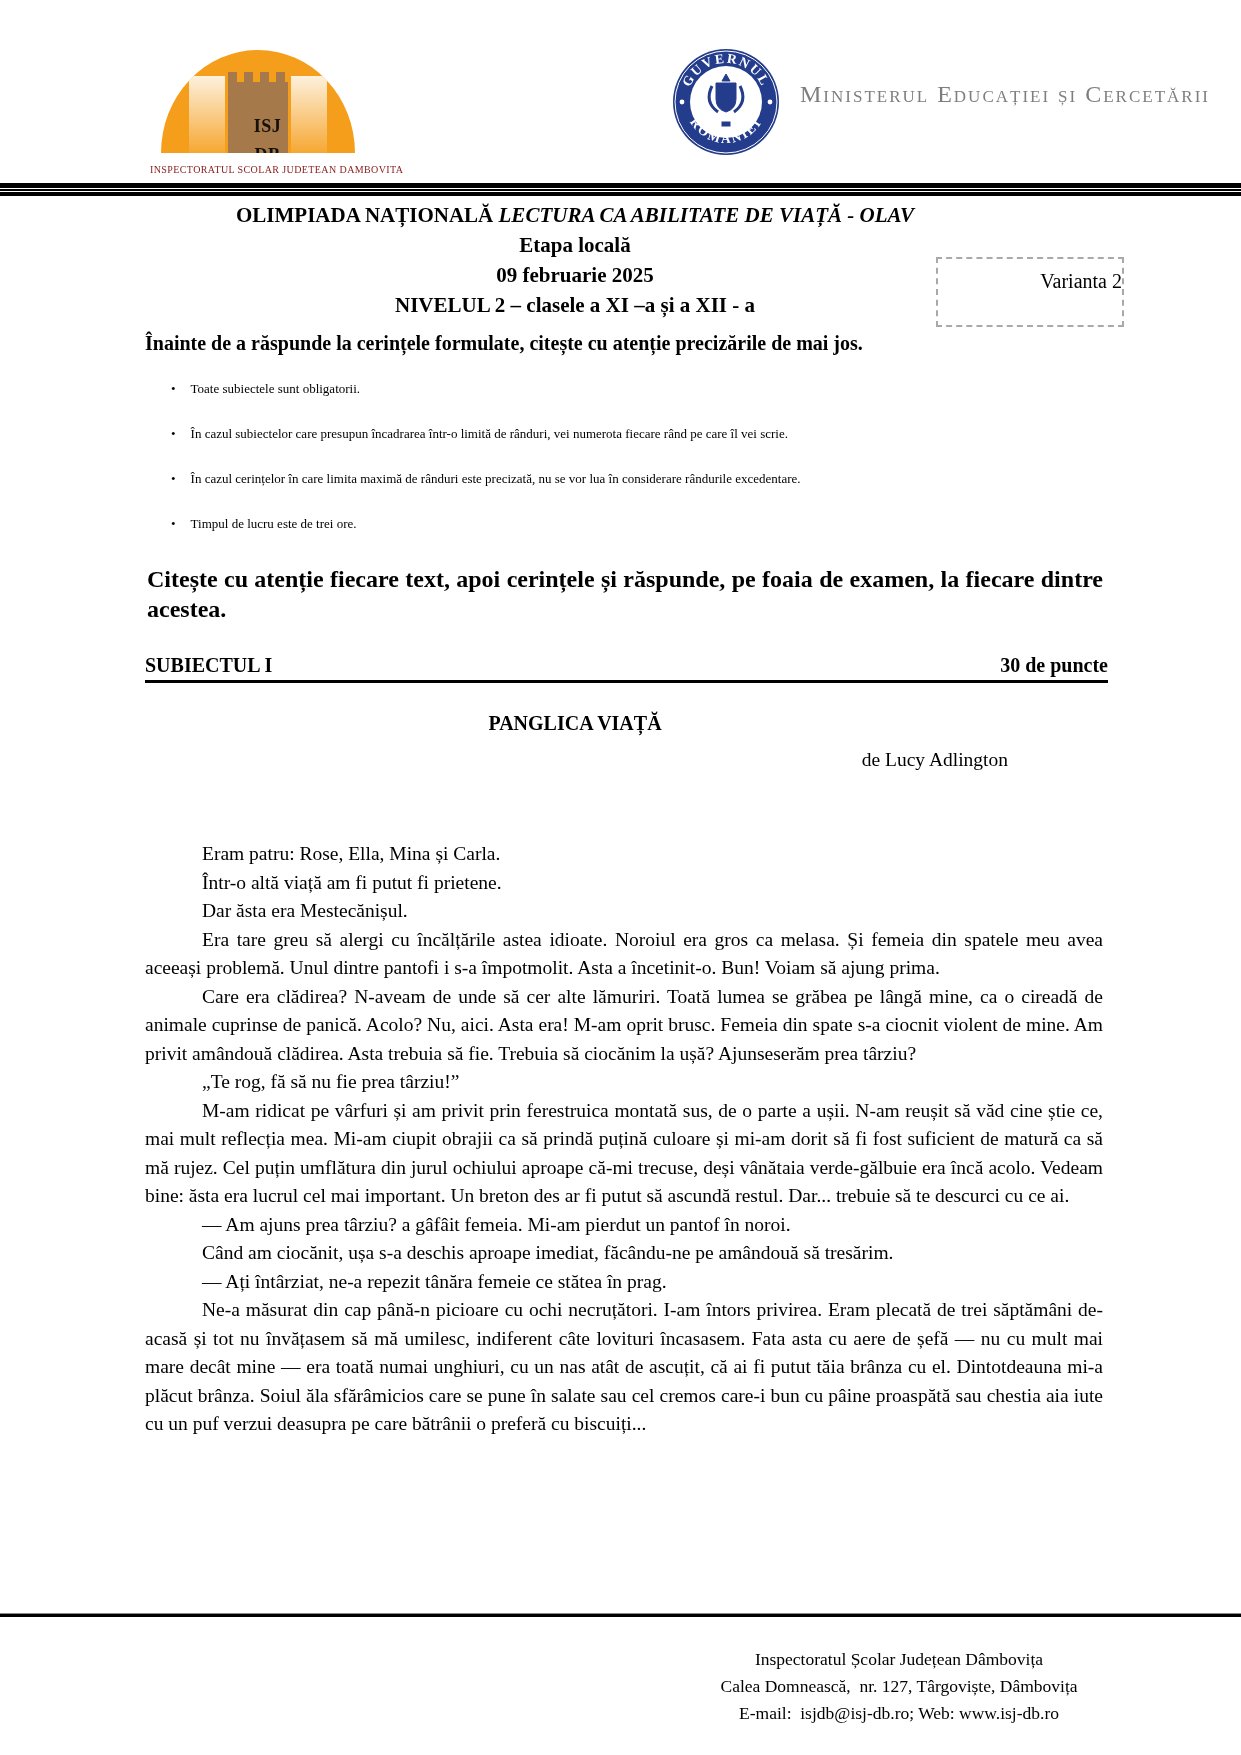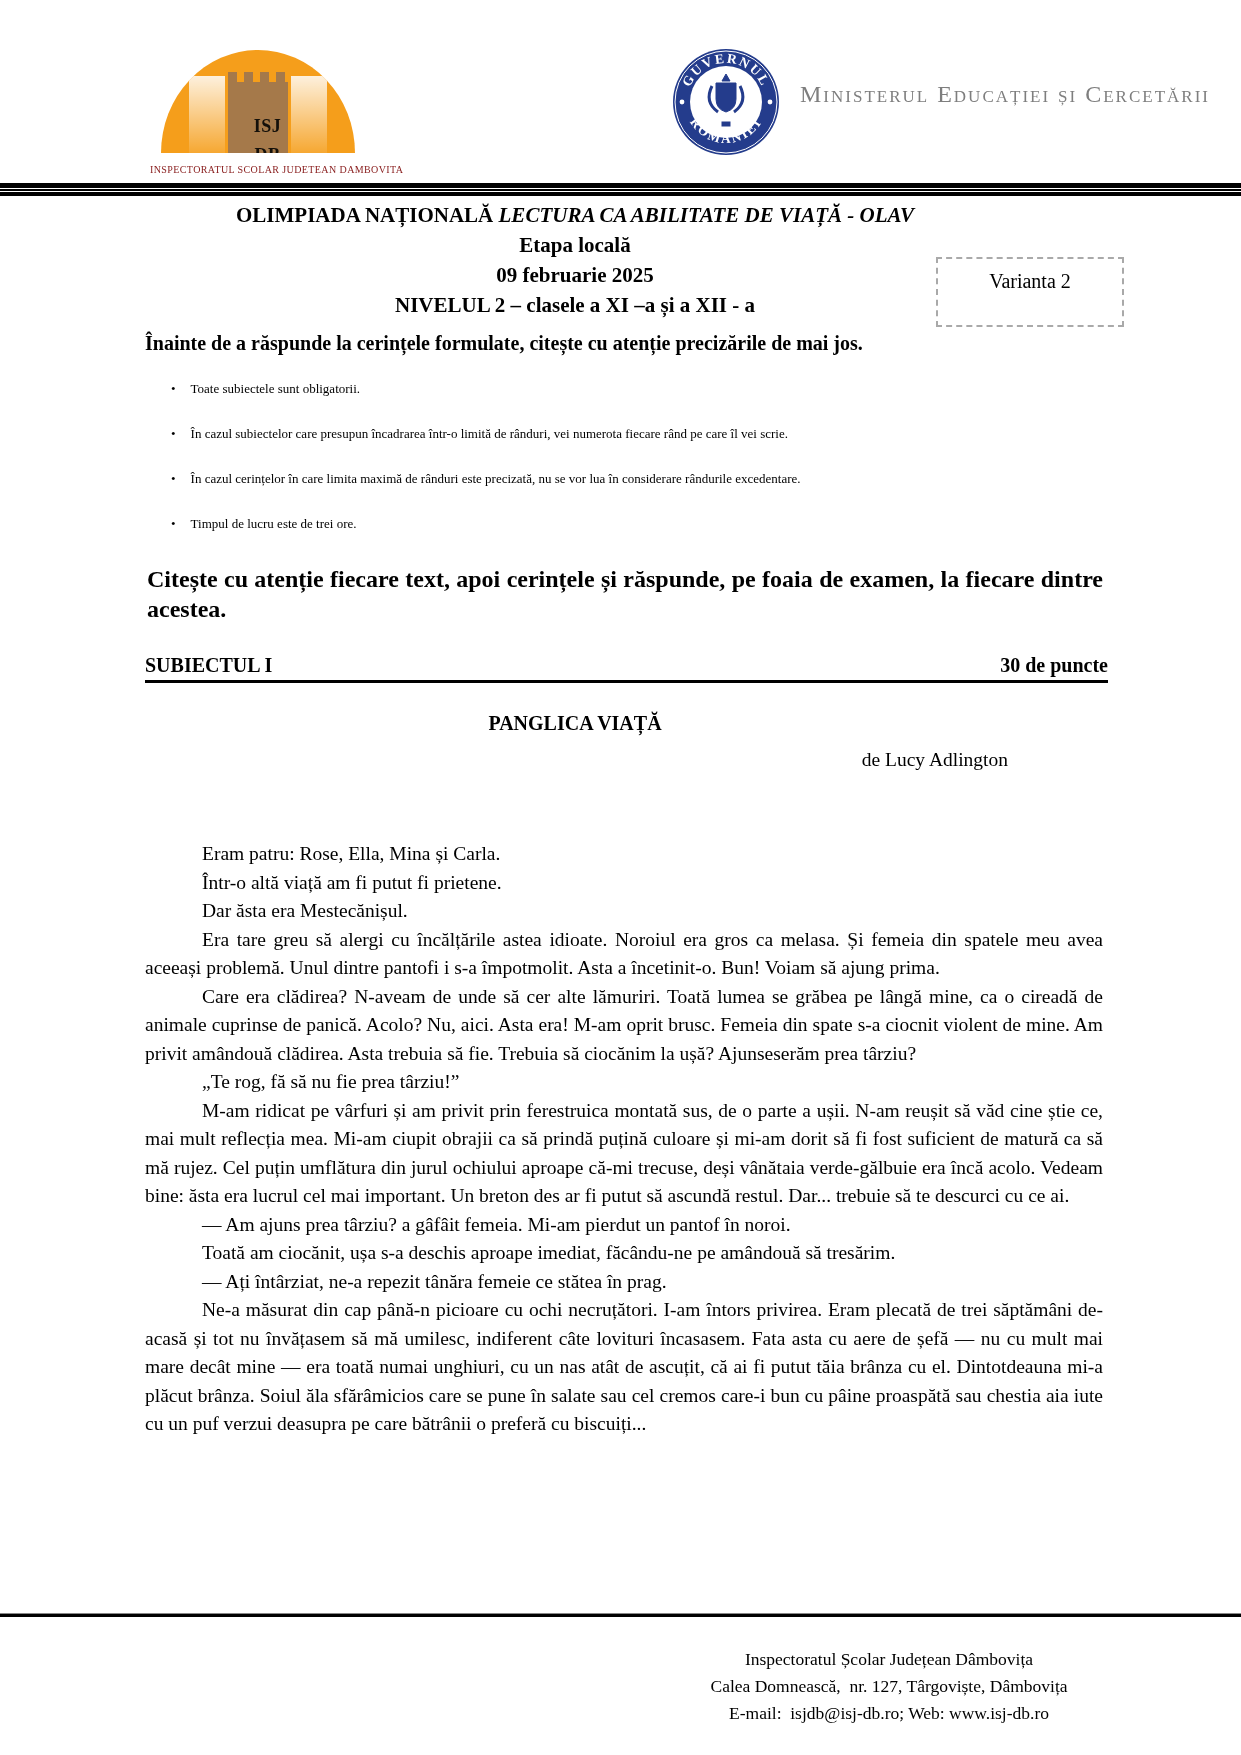--- a/index.html
+++ b/index.html
@@ -58,21 +58,21 @@
   }
 
   
   .content { position:absolute; left:145px; top:200px; width:958px; }
 
   .title-block { width:860px; text-align:center; font-weight:bold; font-size:21px; line-height:30px; }
   .title-italic { font-style:italic; }
 
   .variant-box {
     position:absolute; left:936px; top:257px; width:184px; height:58px;
-    border:2px dashed #a9a9a9; text-align:center; padding-top:8px;
+    border:2px dashed #a9a9a9; text-align:right; padding-top:8px;
     font-size:20px; color:#000; background:#fff;
   }
 
   .intro { margin:8px 0 0 0; font-weight:bold; font-size:20px; line-height:30px; text-align:justify; }
   .bullet-item { margin:16px; text-align:justify; text-indent:10px; font-size:13px; line-height:29px; }
   .bullet-marker { padding-right:15px; }
 
   .note { margin:26px 0 0 2px; font-weight:bold; font-size:24px; line-height:30px; text-align:justify; }
 
   .subject-row {
@@ -83,21 +83,21 @@
 
   .story-title { margin-top:26px; width:860px; text-align:center; font-weight:bold; font-size:20px; }
   .author { margin-top:8px; width:958px; text-align:right; padding-right:95px; box-sizing:border-box; }
 
   .story { margin-top:66px; }
   .story p { margin:0; text-align:justify; text-indent:57px; font-size:19.5px; line-height:28.5px; }
 
   
   .footer-rule { position:absolute; left:0; top:1613px; width:1241px; height:3px; background:#000; border-top:1px solid #888; }
   .footer-block {
-    position:absolute; right:52px; top:1646px; width:600px;
+    position:absolute; right:42px; top:1646px; width:600px;
     text-align:center; font-size:17.5px; line-height:27px;
   }
 </style>
 </head>
 <body>
 
 <div class="page">
 
   <div class="isj-logo">
     <div class="isj-dome">
@@ -172,21 +172,21 @@
 
     <div class="story">
       <p>Eram patru: Rose, Ella, Mina și Carla.</p>
       <p>Într-o altă viață am fi putut fi prietene.</p>
       <p>Dar ăsta era Mestecănișul.</p>
       <p>Era tare greu să alergi cu încălțările astea idioate. Noroiul era gros ca melasa. Și femeia din spatele meu avea aceeași problemă. Unul dintre pantofi i s-a împotmolit. Asta a încetinit-o. Bun! Voiam să ajung prima.</p>
       <p>Care era clădirea? N-aveam de unde să cer alte lămuriri. Toată lumea se grăbea pe lângă mine, ca o cireadă de animale cuprinse de panică. Acolo? Nu, aici. Asta era! M-am oprit brusc. Femeia din spate s-a ciocnit violent de mine. Am privit amândouă clădirea. Asta trebuia să fie. Trebuia să ciocănim la ușă? Ajunseserăm prea târziu?</p>
       <p>„Te rog, fă să nu fie prea târziu!”</p>
       <p>M-am ridicat pe vârfuri și am privit prin ferestruica montată sus, de o parte a ușii. N-am reușit să văd cine știe ce, mai mult reflecția mea. Mi-am ciupit obrajii ca să prindă puțină culoare și mi-am dorit să fi fost suficient de matură ca să mă rujez. Cel puțin umflătura din jurul ochiului aproape că-mi trecuse, deși vânătaia verde-gălbuie era încă acolo. Vedeam bine: ăsta era lucrul cel mai important. Un breton des ar fi putut să ascundă restul. Dar... trebuie să te descurci cu ce ai.</p>
       <p>— Am ajuns prea târziu? a gâfâit femeia. Mi-am pierdut un pantof în noroi.</p>
-      <p>Toată am ciocănit, ușa s-a deschis aproape imediat, făcându-ne pe amândouă să tresărim.</p>
+      <p>Când am ciocănit, ușa s-a deschis aproape imediat, făcându-ne pe amândouă să tresărim.</p>
       <p>— Ați întârziat, ne-a repezit tânăra femeie ce stătea în prag.</p>
       <p>Ne-a măsurat din cap până-n picioare cu ochi necruțători. I-am întors privirea. Eram plecată de trei săptămâni de-acasă și tot nu învățasem să mă umilesc, indiferent câte lovituri încasasem. Fata asta cu aere de șefă — nu cu mult mai mare decât mine — era toată numai unghiuri, cu un nas atât de ascuțit, că ai fi putut tăia brânza cu el. Dintotdeauna mi-a plăcut brânza. Soiul ăla sfărâmicios care se pune în salate sau cel cremos care-i bun cu pâine proaspătă sau chestia aia iute cu un puf verzui deasupra pe care bătrânii o preferă cu biscuiți...</p>
     </div>
 
   </div>
 
   <div class="footer-rule"></div>
   <div class="footer-block">
     <div>Inspectoratul Școlar Județean Dâmbovița</div>
     <div>Calea Domnească,&nbsp; nr. 127, Târgoviște, Dâmbovița</div>

